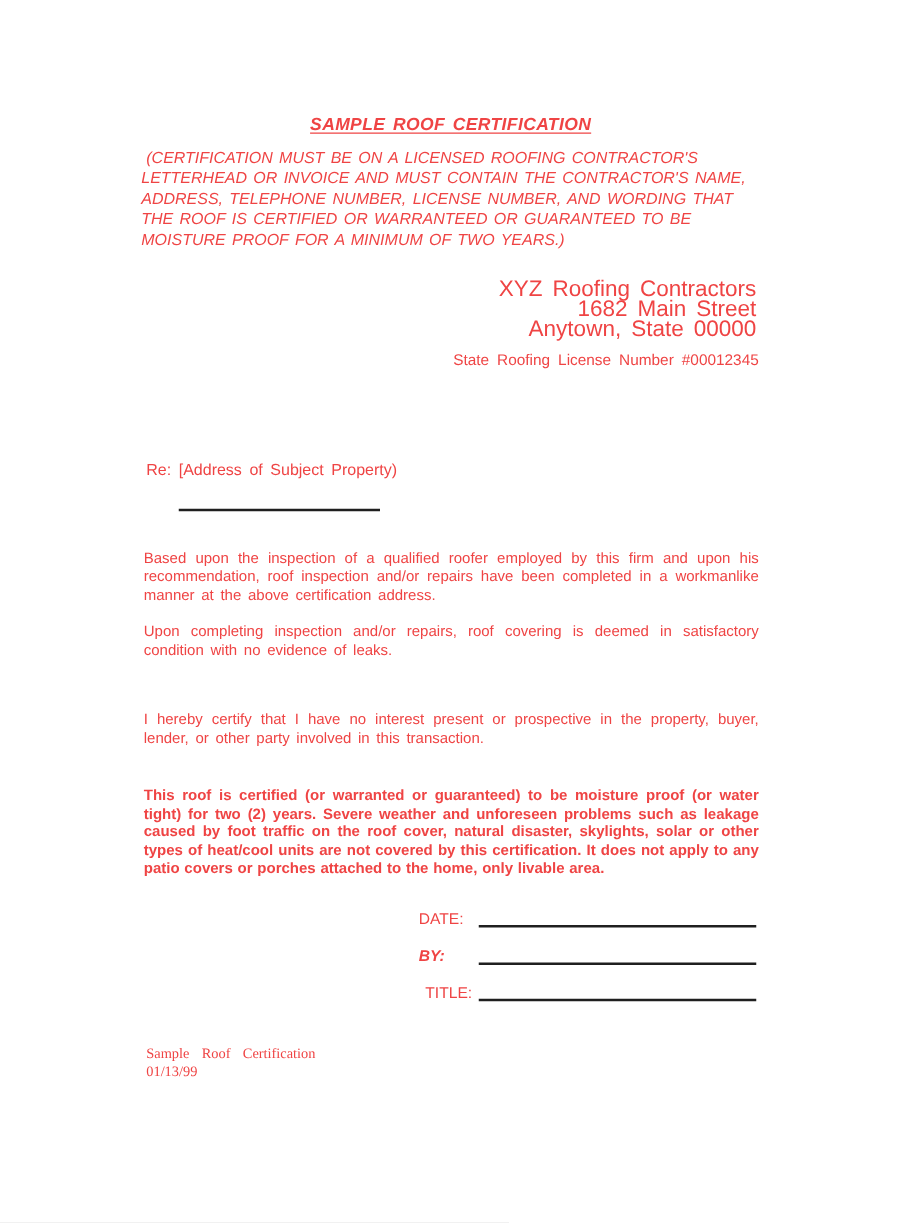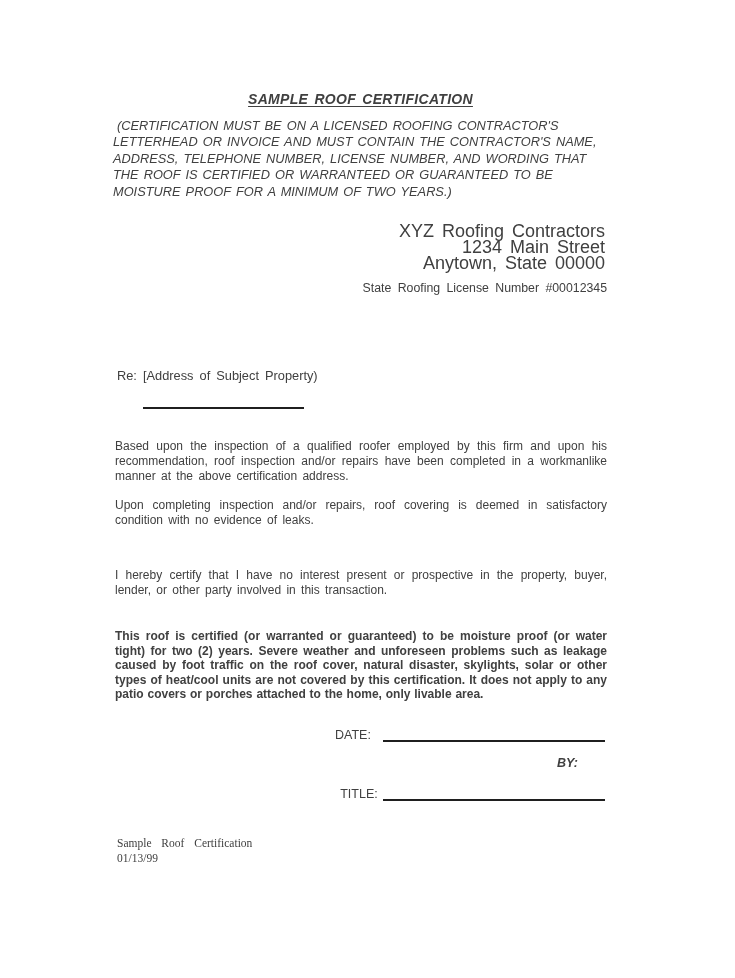--- a/index.html
+++ b/index.html
@@ -2,21 +2,21 @@
 <html><head>
 <meta charset="utf-8">
 <style>
   html,body { margin:0; padding:0; background:#e8e8e8; }
   .page {
     position:relative;
     width:735px; height:978px;
     margin:0 auto;
     background:#ffffff;
     font-family:"Liberation Sans", sans-serif;
-    color:#404040;
+    color:#ef4444;
     overflow:hidden;
   }
 
   .doc-title {
     position:absolute; top:91px; left:0; right:14px;
     text-align:center;
     font-size:14px; font-weight:bold; font-style:italic;
     text-decoration:underline;
     text-underline-offset:2px;
     letter-spacing:0.3px; word-spacing:2px;
@@ -79,21 +79,21 @@
     line-height:14.6px;
     word-spacing:0.5px;
   }
 
   .sig-row {
     position:absolute; left:335px; width:270px; height:16px;
     display:flex; align-items:flex-end;
     font-size:12.5px;
   }
   .sig-row-date  { top:726px; }
-  .sig-row-by    { top:756px;flex-direction:column; }
+  .sig-row-by    { top:756px; }
   .sig-row-title { top:785px;text-align:center; }
   .sig-label { width:48px; flex:0 0 auto; }
   .sig-label-by { font-weight:bold; font-style:italic; }
   .sig-line { flex:1 1 auto; border-bottom:2px solid #1f1f1f; height:100%; }
 
   .footer {
     position:absolute; left:117px; top:836px;
     font-family:"Liberation Serif", serif;
     font-size:11.5px; line-height:14.5px;
   }
@@ -103,21 +103,21 @@
 <body>
 
 <div class="page">
 
   <h1 class="doc-title">SAMPLE ROOF CERTIFICATION</h1>
 
   <p class="instructions">(CERTIFICATION MUST BE ON A LICENSED ROOFING CONTRACTOR'S LETTERHEAD OR INVOICE AND MUST CONTAIN THE CONTRACTOR'S NAME, ADDRESS, TELEPHONE NUMBER, LICENSE NUMBER, AND WORDING THAT THE ROOF IS CERTIFIED OR WARRANTEED OR GUARANTEED TO BE MOISTURE PROOF FOR A MINIMUM OF TWO YEARS.)</p>
 
   <div class="address-block">
     <div>XYZ Roofing Contractors</div>
-    <div>1234 Main Street</div>
+    <div>1682 Main Street</div>
     <div>Anytown, State 00000</div>
   </div>
 
   <div class="license-line">State Roofing License Number #00012345</div>
 
 
   <div class="re-line">
     <span>Re: [</span><span class="re-underlined">Address of Subject Property)</span>
   </div>
 

